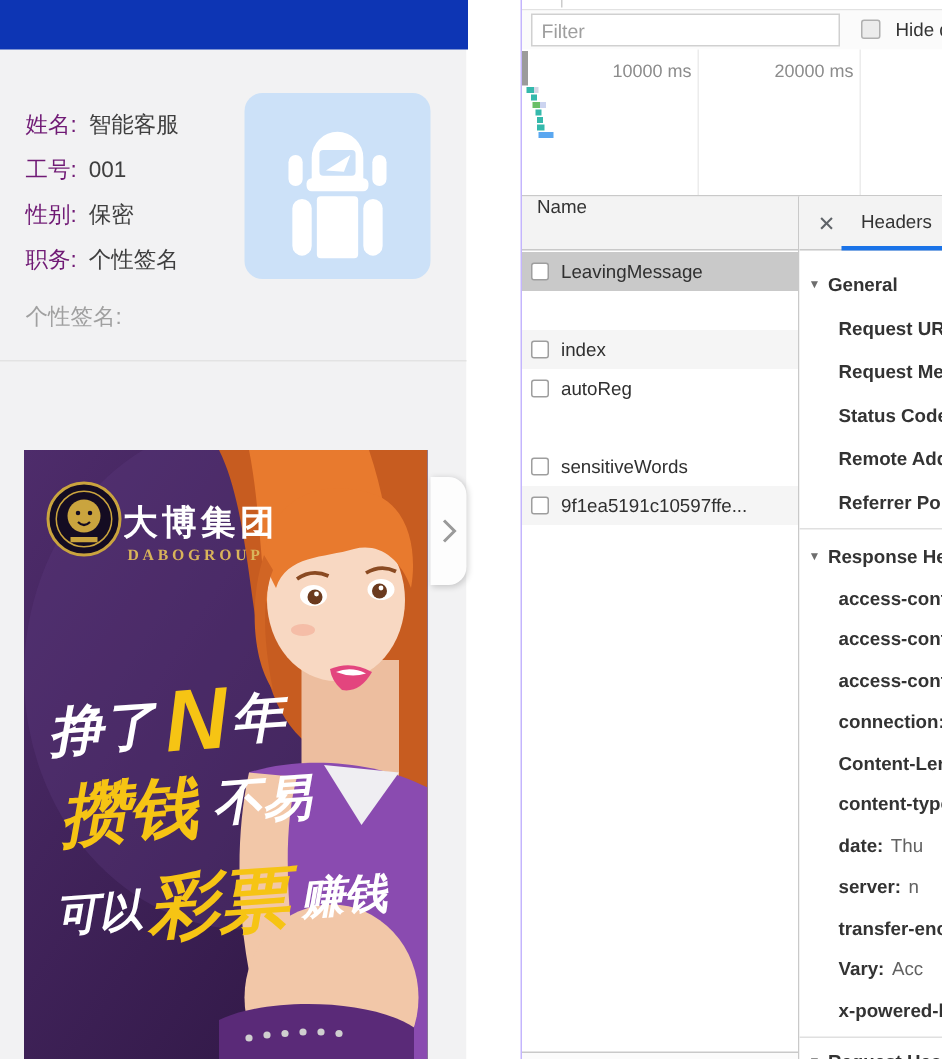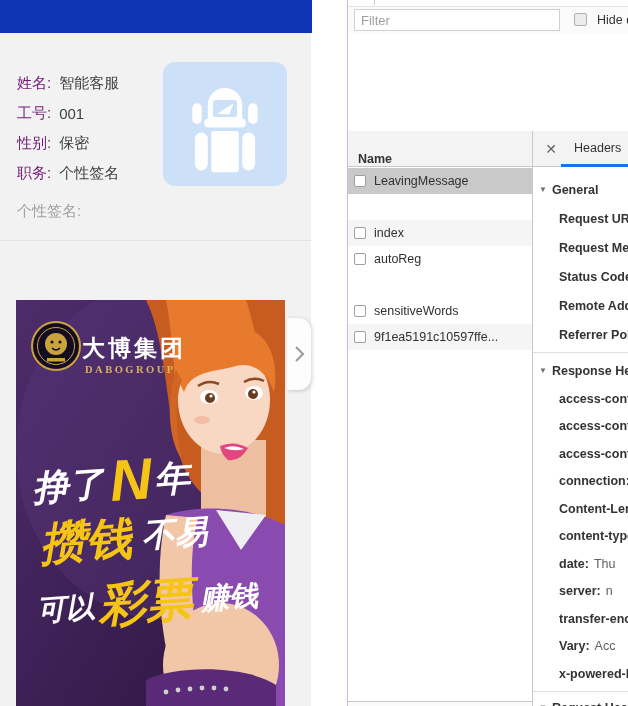--- a/index.html
+++ b/index.html
@@ -38,22 +38,22 @@
       border:1px solid #b0b0b0;border-radius:2px;box-sizing:border-box;}
   .hide-label{position:absolute;left:249px;top:0;line-height:26px;white-space:nowrap;color:#333;font-size:12.5px;}
 
   .dt-timeline{left:0;top:33px;width:281px;height:98px;background:#fff;border-bottom:1px solid #c9c9c9;box-sizing:border-box;}
   .gridline{position:absolute;top:0;width:1px;height:97px;background:#ececec;}
   .tick{position:absolute;top:7px;width:73px;text-align:right;color:#8c8c8c;font-size:12px;white-space:nowrap;}
   .grip{position:absolute;left:0;top:1px;width:4px;height:23px;background:#9b9b9b;}
   .wf{position:absolute;height:4px;}
 
   .dt-list-header{left:0;top:131px;width:184px;height:36px;background:#f3f3f3;
-      border-bottom:1px solid #c9c9c9;box-sizing:border-box;display:flex;align-items:flex-end;
-      padding-left:10px;font-size:12.5px;color:#333;font-weight:bold;}
+      border-bottom:1px solid #c9c9c9;box-sizing:border-box;display:flex;align-items:flex-start;
+      padding-left:10px;font-size:12.5px;color:#333;}
   .dt-vline{left:184px;top:131px;width:1px;height:575px;background:#c9c9c9;}
   .req-row{left:0;width:184px;height:26px;display:flex;align-items:center;font-size:12.5px;color:#303030;
       white-space:nowrap;overflow:hidden;}
   .row-sel{background:#c9c9c9;}
   .row-stripe{background:#f5f5f5;}
   .row-plain{background:#fff;}
   .req-check{width:12px;height:12px;border:1px solid #9e9e9e;border-radius:2px;background:#fff;
       margin:0 8px 0 6px;flex:0 0 auto;box-sizing:border-box;}
   .dt-bottom-line{left:0;top:701px;width:184px;height:1px;background:#c9c9c9;}
   .dt-bottom-fill{left:0;top:702px;width:184px;height:4px;background:#fbfbfb;}
@@ -194,20 +194,36 @@
     <div class="abs dt-top">
       <div class="abs dt-top-div"></div>
     </div>
 
     <div class="abs dt-filterbar">
       <input class="filter-input" value="" placeholder="Filter" style="">
       <div class="dt-checkbox"></div>
       <div class="hide-label">Hide data URLs</div>
     </div>
 
+    <div class="abs dt-timeline">
+      <div class="gridline" style="left:117px"></div>
+      <div class="gridline" style="left:225px"></div>
+      <div class="tick" style="left:40px">10000 ms</div>
+      <div class="tick" style="left:148px">20000 ms</div>
+      <div class="grip"></div>
+      <div class="wf" style="left:3px;top:25px;width:5px;background:#35b9ac"></div>
+      <div class="wf" style="left:8px;top:25px;width:3px;background:#d6d6e6"></div>
+      <div class="wf" style="left:6px;top:30px;width:4px;background:#35b9ac"></div>
+      <div class="wf" style="left:7px;top:35px;width:5px;background:#6abf69"></div>
+      <div class="wf" style="left:12px;top:35px;width:4px;background:#ccd4f0"></div>
+      <div class="wf" style="left:9px;top:40px;width:4px;background:#35b9ac"></div>
+      <div class="wf" style="left:10px;top:45px;width:4px;background:#35b9ac"></div>
+      <div class="wf" style="left:10px;top:50px;width:5px;background:#35b9ac"></div>
+      <div class="wf" style="left:11px;top:55px;width:10px;background:#5aa7f0"></div>
+    </div>
 
     <div class="abs dt-list-header">
       <span>Name</span>
     </div>
     <div class="abs dt-vline"></div>
 
     <div class="abs req-row row-sel" style="top:168px">
       <div class="req-check"></div>
       <span>LeavingMessage</span>
     </div>

